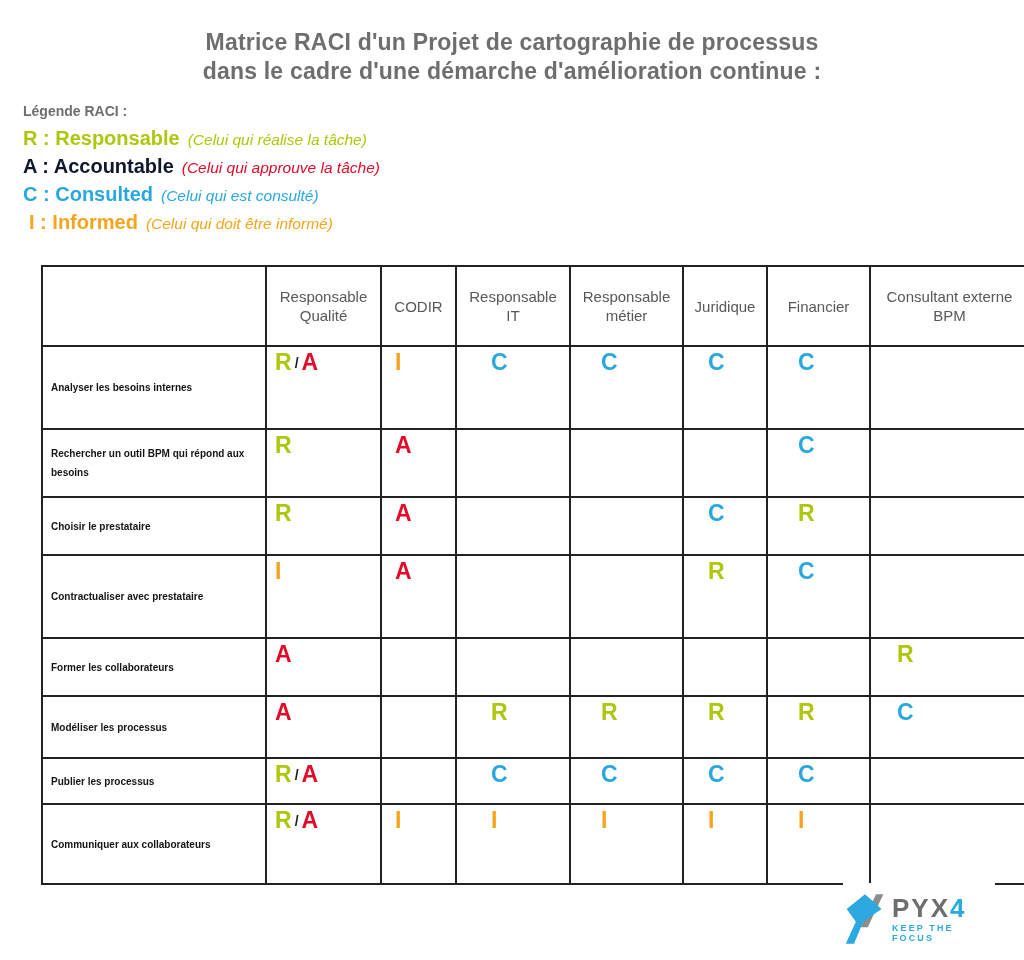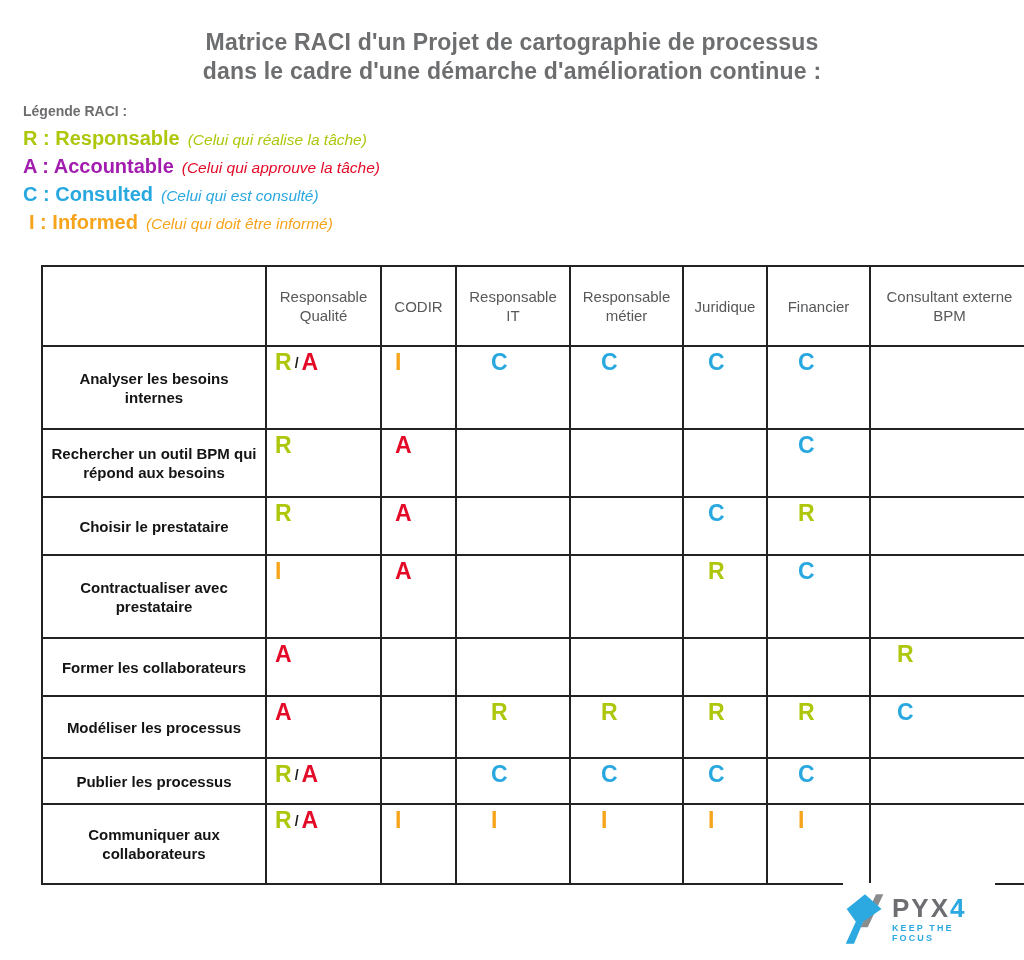--- a/index.html
+++ b/index.html
@@ -24,22 +24,22 @@
   table.raci th, table.raci td { border:2px solid #222222; }
   col.c0{width:224px} col.c1{width:115px} col.c2{width:75px} col.c3{width:114px}
   col.c4{width:113px} col.c5{width:84px} col.c6{width:103px} col.c7{width:159px}
   thead tr { height:80px; }
   tbody tr:nth-child(1){height:83px} tbody tr:nth-child(2){height:68px}
   tbody tr:nth-child(3){height:58px} tbody tr:nth-child(4){height:83px}
   tbody tr:nth-child(5){height:58px} tbody tr:nth-child(6){height:62px}
   tbody tr:nth-child(7){height:46px} tbody tr:nth-child(8){height:80px}
   thead th { font-size:15px; font-weight:normal; color:#57585a; line-height:19px;
     text-align:center; vertical-align:middle; padding:2px 4px; }
-  tbody th { font-size:15px; font-weight:bold; color:#141414; line-height:19px;
-    text-align:center; vertical-align:middle; padding:2px 8px;margin-top:48px; }
+  tbody th { font-size:10px; font-weight:bold; color:#141414; line-height:19px;
+    text-align:left; vertical-align:middle; padding:2px 8px;margin-top:48px; }
   tbody td { vertical-align:top; text-align:left; padding-top:3px;
     font-size:23px; font-weight:bold; line-height:25px; }
   tbody td:nth-child(2){padding-left:8px}  tbody td:nth-child(3){padding-left:13px}
   tbody td:nth-child(4){padding-left:34px} tbody td:nth-child(5){padding-left:30px}
   tbody td:nth-child(6){padding-left:24px} tbody td:nth-child(7){padding-left:30px}
   tbody td:nth-child(8){padding-left:26px}
   .sep { font-size:14px; font-weight:bold; color:#1a1a1a; padding:0 3px; vertical-align:2px; }
 
   
   .logo { position:absolute; left:843px; top:883px; width:152px; height:72px;
@@ -55,21 +55,21 @@
 
 <div class="title">
   <div>Matrice RACI d'un Projet de cartographie de processus</div>
   <div>dans le cadre d'une démarche d'amélioration continue :</div>
 </div>
 
 <div class="legend">
   <div class="legend-heading">Légende RACI :</div>
   <div id="legend-items">
       <div class="legend-line"><span class="legend-term" style="color: rgb(174, 199, 13);">R : Responsable</span><span class="legend-desc" style="color: rgb(174, 199, 13);">(Celui qui réalise la tâche)</span></div>
-      <div class="legend-line"><span class="legend-term" style="color: #a21caf;">A : Accountable</span><span class="legend-desc" style="color: rgb(227, 11, 40);">(Celui qui approuve la tâche)</span></div>
+      <div class="legend-line"><span class="legend-term" style="color: #0f172a;">A : Accountable</span><span class="legend-desc" style="color: rgb(227, 11, 40);">(Celui qui approuve la tâche)</span></div>
       <div class="legend-line"><span class="legend-term" style="color: rgb(41, 168, 224);">C : Consulted</span><span class="legend-desc" style="color: rgb(41, 168, 224);">(Celui qui est consulté)</span></div>
       <div class="legend-line indent"><span class="legend-term" style="color: rgb(246, 164, 28);">I : Informed</span><span class="legend-desc" style="color: rgb(246, 164, 28);">(Celui qui doit être informé)</span></div>
     </div>
 </div>
 
 <table class="raci">
   <colgroup>
     <col class="c0">
       <col class="c1">
       <col class="c2">

